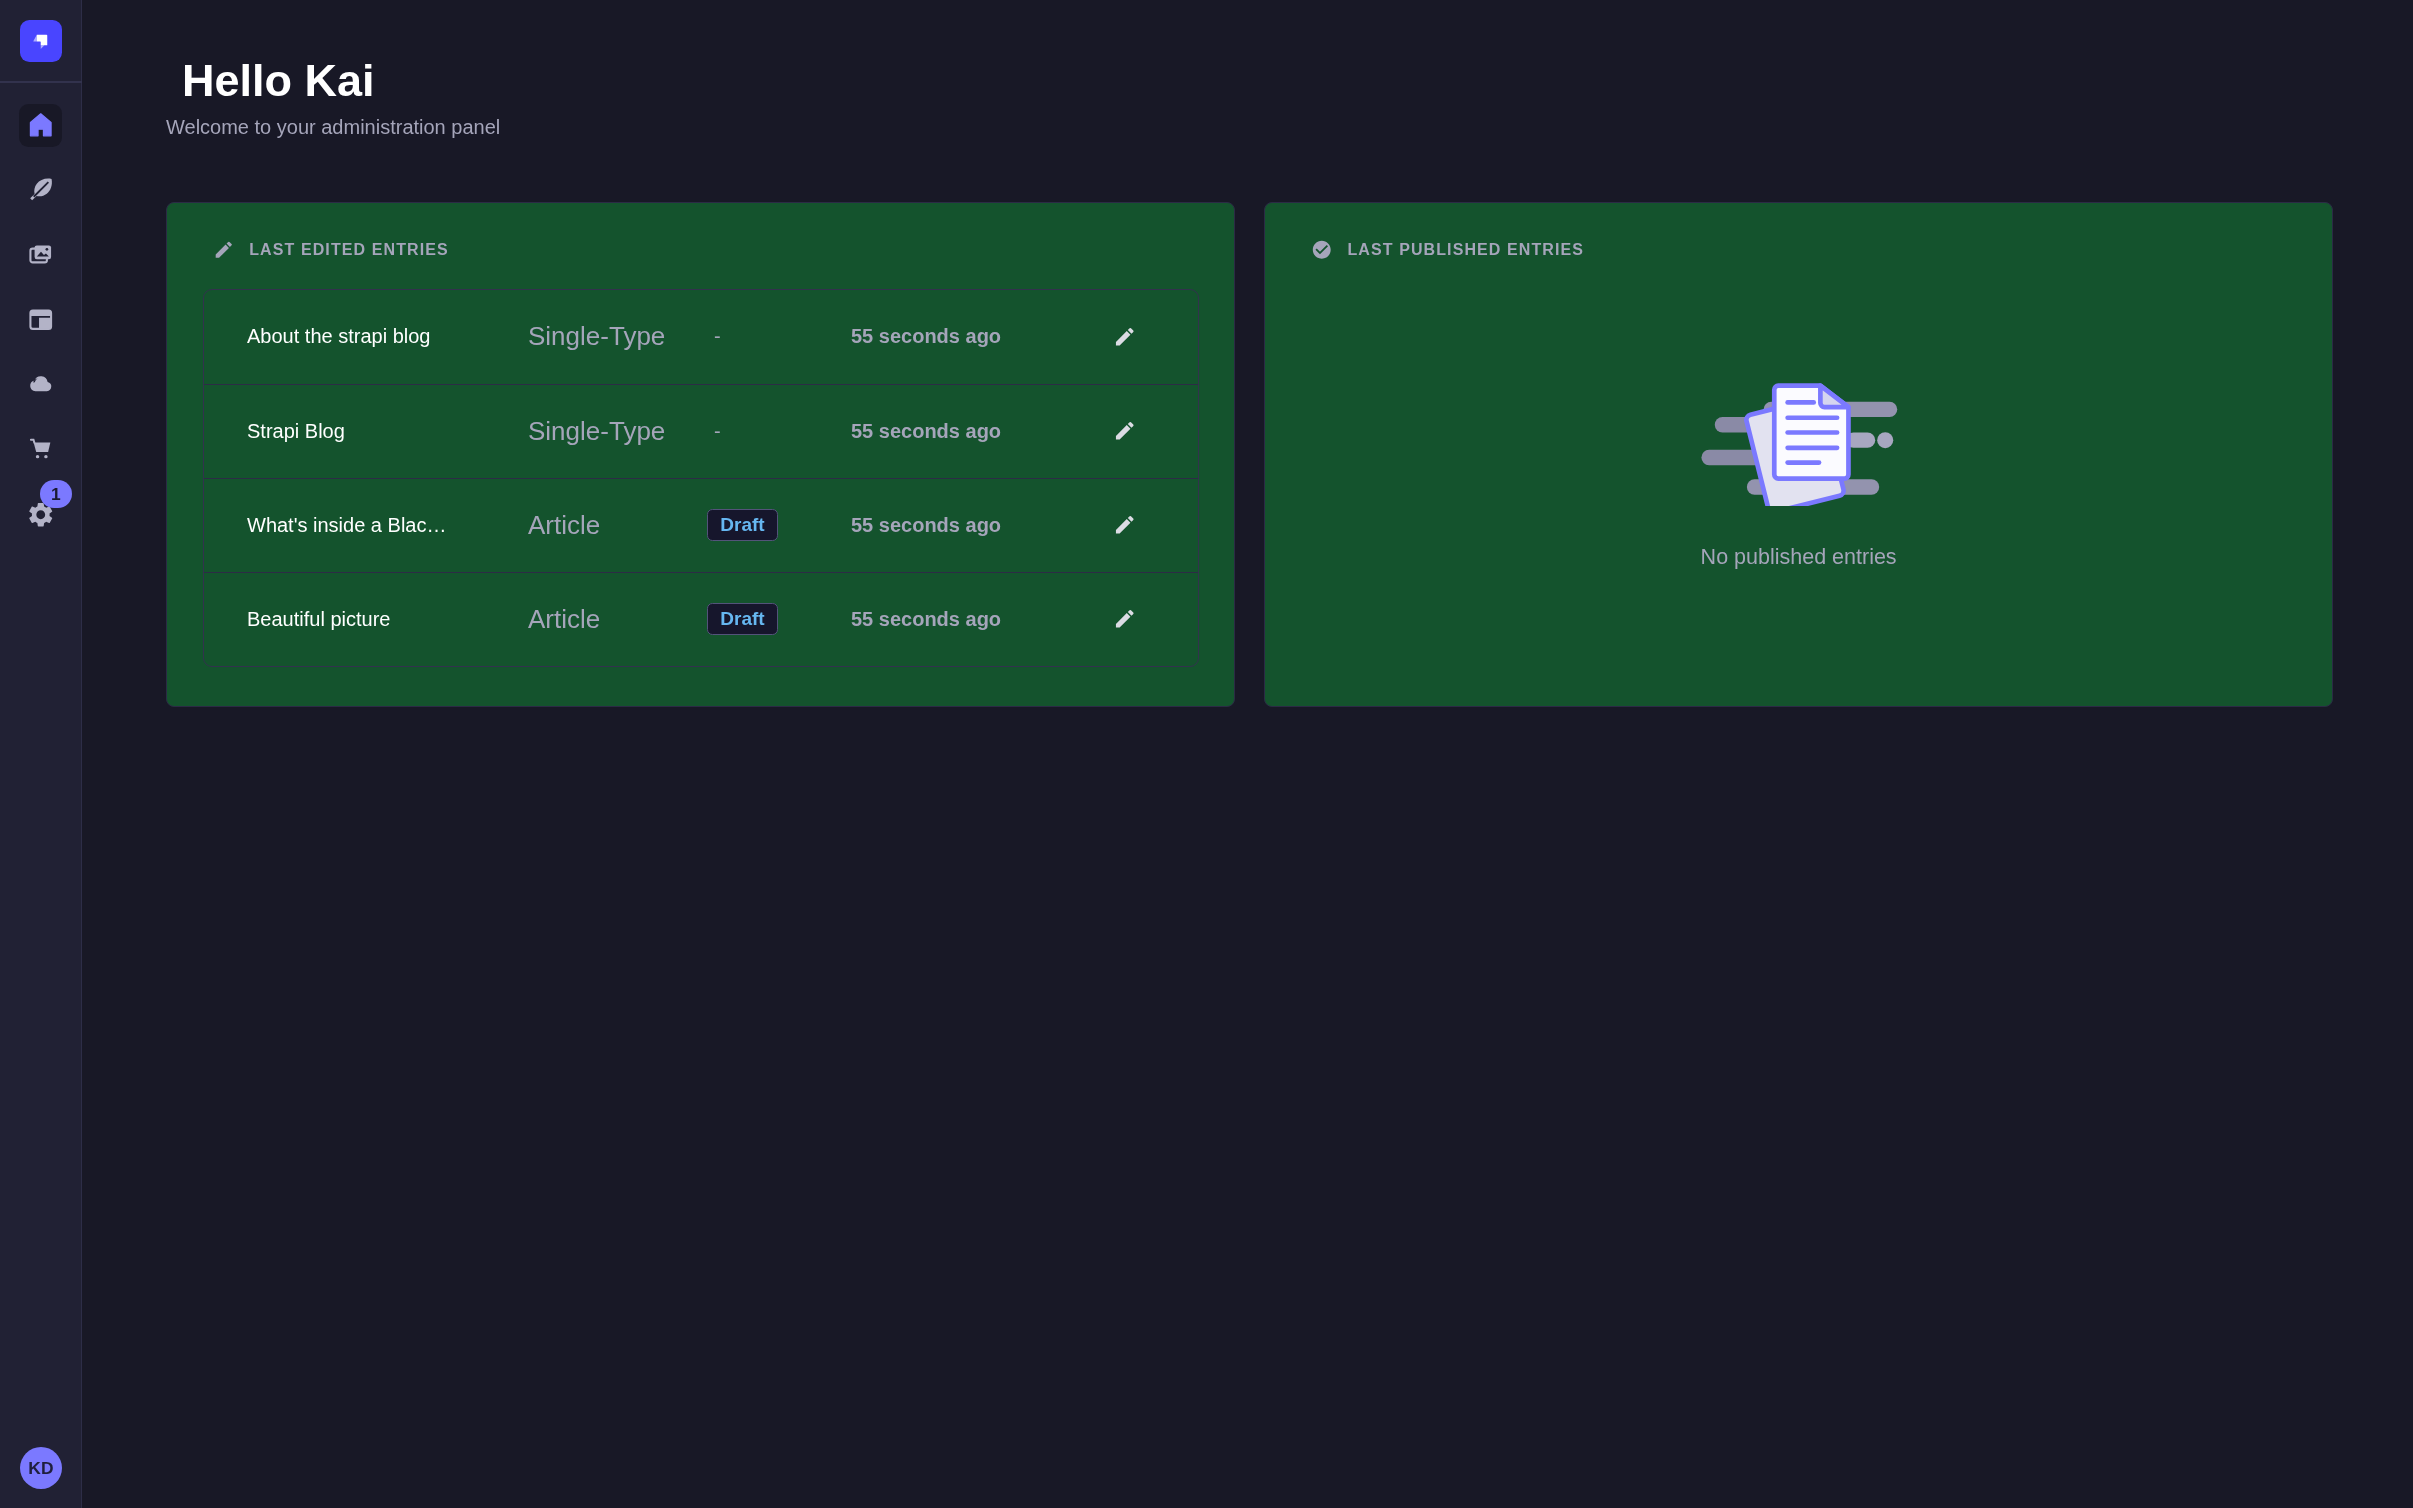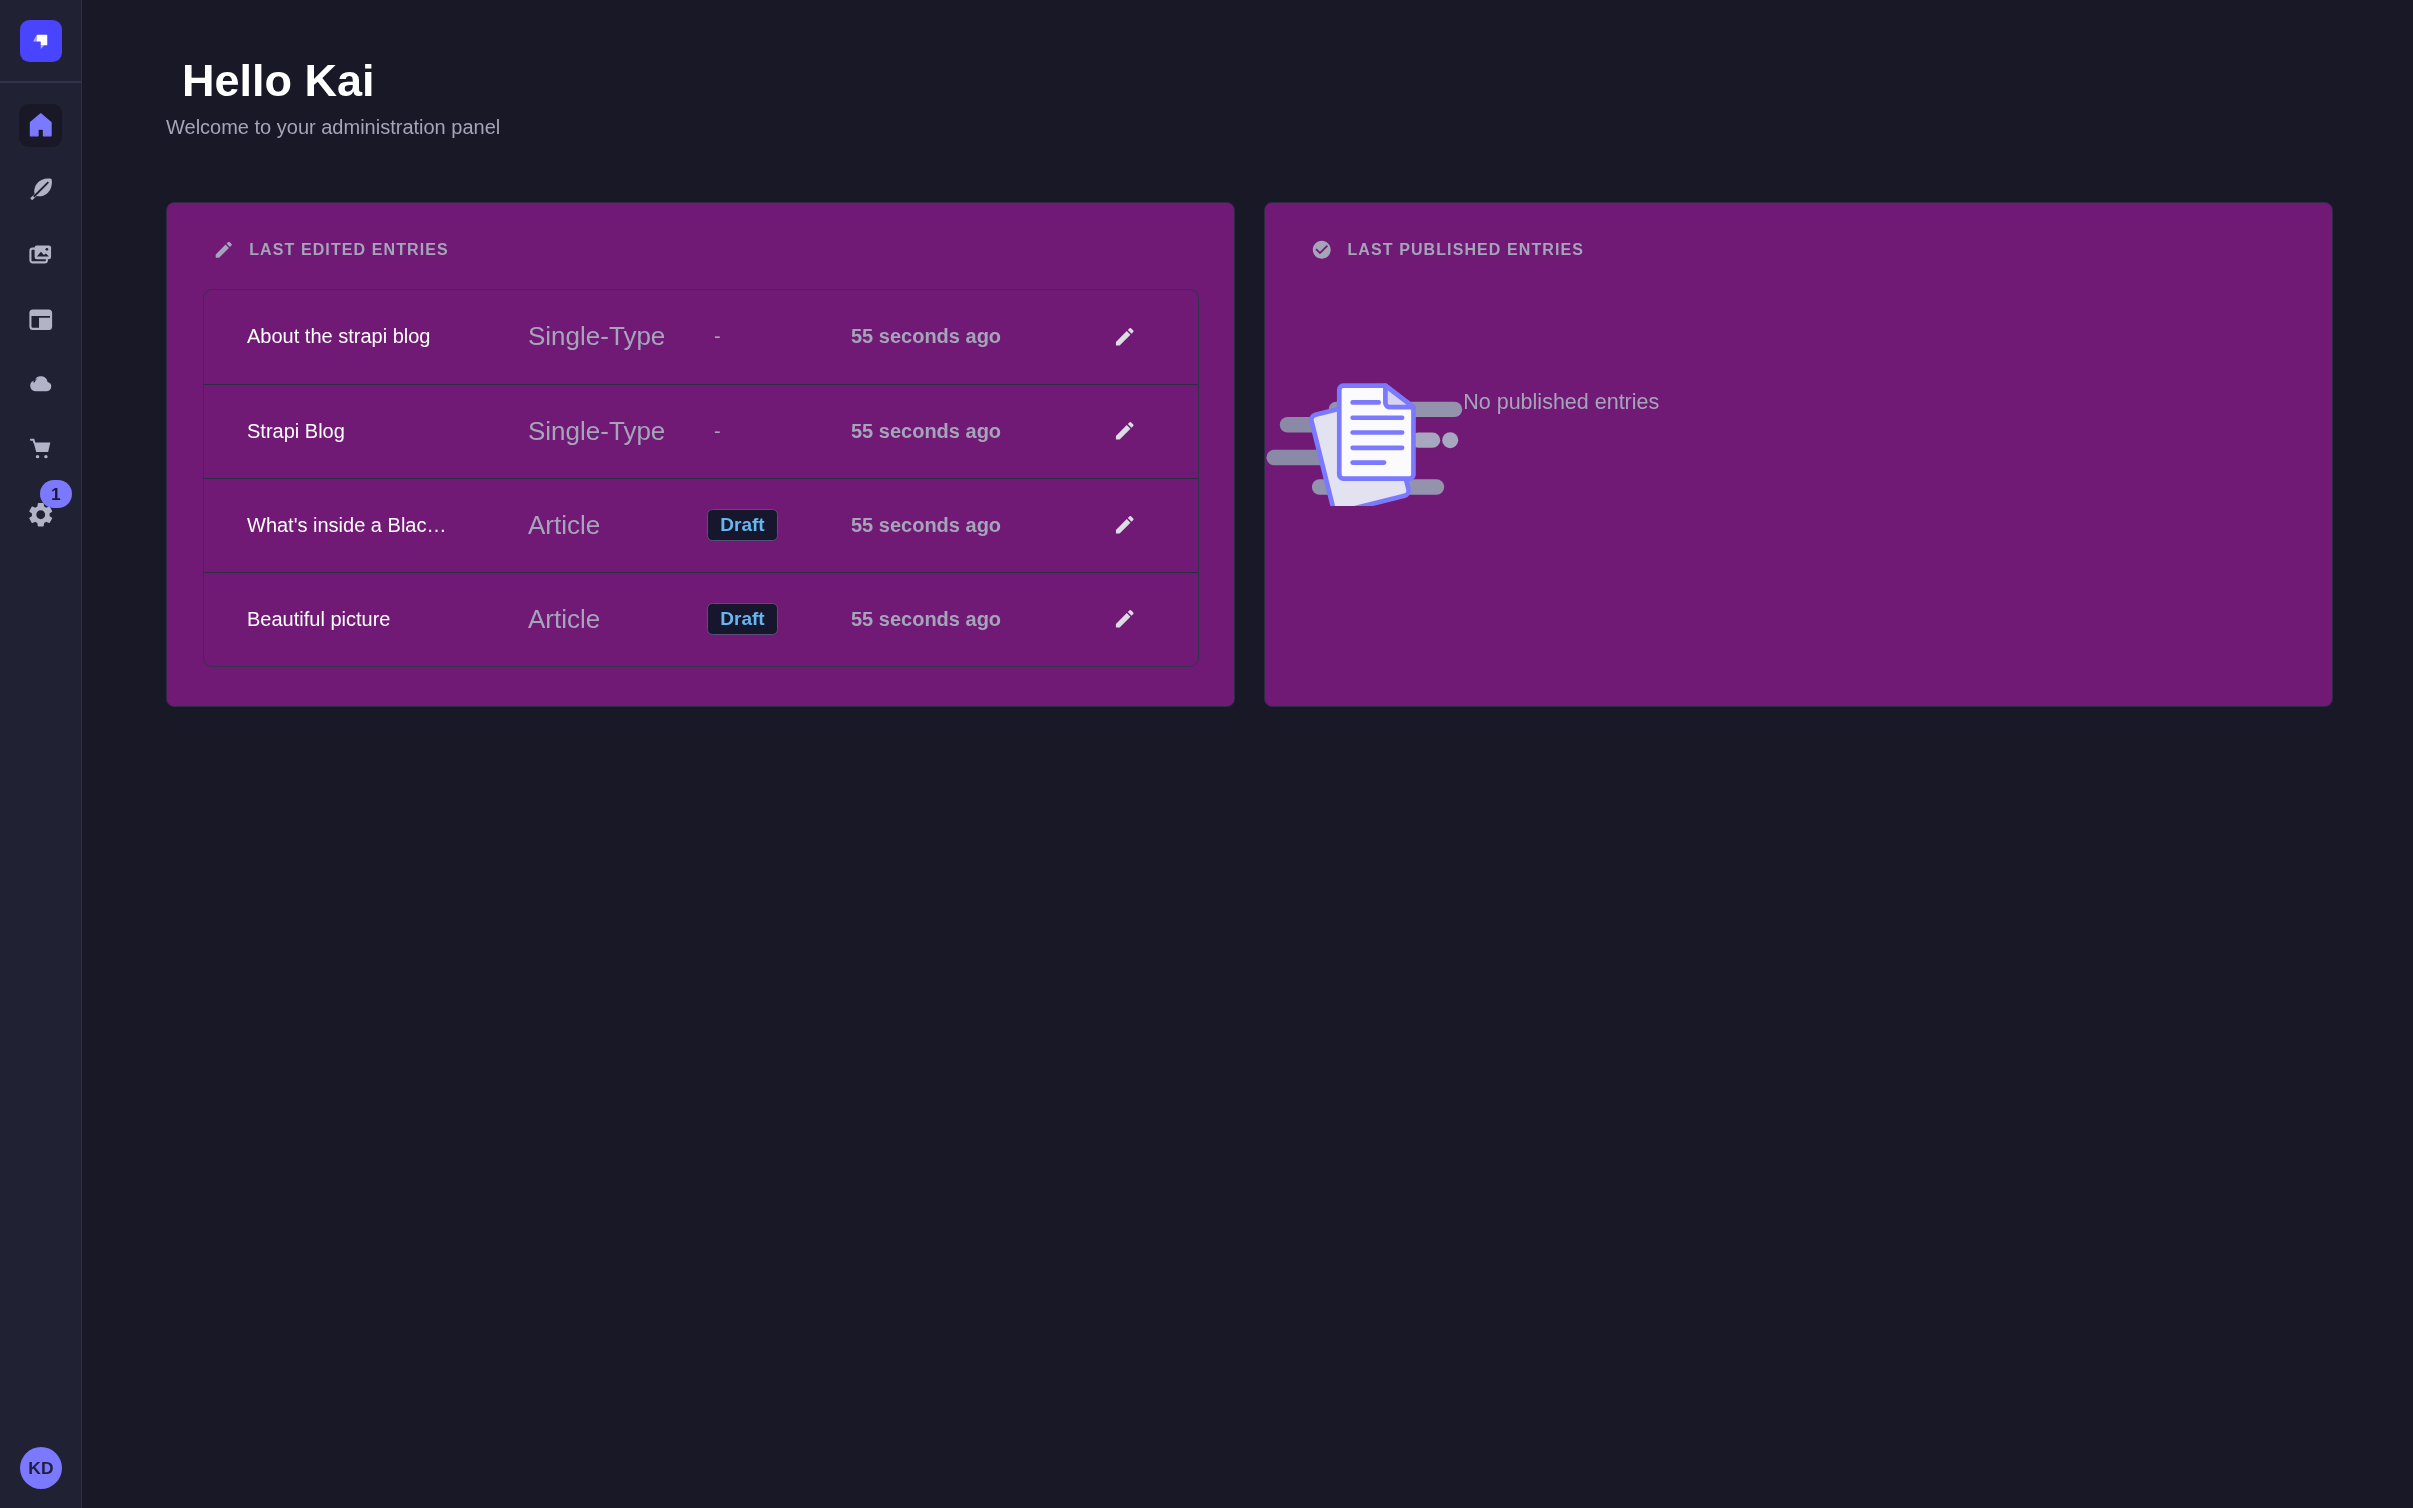--- a/index.html
+++ b/index.html
@@ -51,21 +51,21 @@
   }
 
   
   .main { position: absolute; left: 84px; top: 0; right: 0; bottom: 0; padding: 0 80px 0 82px; }
   .page-title { margin: 55px 16px 0; font-size: 45px; line-height: 1.15; font-weight: 700; color: #ffffff; }
   .page-subtitle { margin: 9.4px 0 0; font-size: 20px; color: #a5a5ba; }
 
   .panels { display: flex; gap: 29.5px; margin-top: 63px; }
   .panel {
     flex: 1; height: 505px;
-    background: #701a75;
+    background: #14532d;
     border: 1.3px solid #2b2b45; border-radius: 8px;
     position: relative;
   }
   .panel-header { display: flex; align-items: center; gap: 14.7px; padding: 36px 38px 0 46px; }
   .panel-header .hdr-icon { width: 21.5px; height: 21.5px; color: #a5a5ba; flex: none; }
   .panel-title { font-size: 16px; font-weight: 700; letter-spacing: 1.1px; color: #a5a5ba; }
 
   
   .entries-table { margin: 28px 35px 0 36px; border: 1.3px solid #32324d; border-radius: 9px; }
   .row { height: 94px; display: flex; align-items: center; padding: 0 20px 0 43px; }
@@ -79,21 +79,21 @@
   .edit-btn svg { width: 23.5px; height: 23.5px; display: block; }
   .badge {
     display: inline-flex; align-items: center; justify-content: center;
     margin-left: -6.7px; padding: 4px 12px;
     border: 1.3px solid #53537a; border-radius: 5.4px;
     background: #16162c; color: #66b7f1;
     font-size: 19px; font-weight: 700;
   }
 
   
-  .empty { display: flex; flex-direction: row; align-items: center; }
+  .empty { display: flex; flex-direction: column; align-items: center; }
   .illus { margin-top: 114px; width: 198px; height: 131px; }
   .empty-text { margin: 39px 0 0; font-size: 21.5px; color: #a5a5ba; }
 </style>
 </head>
 <body>
 
 <div>
 
   <nav class="sidebar">
     <div class="logo">

